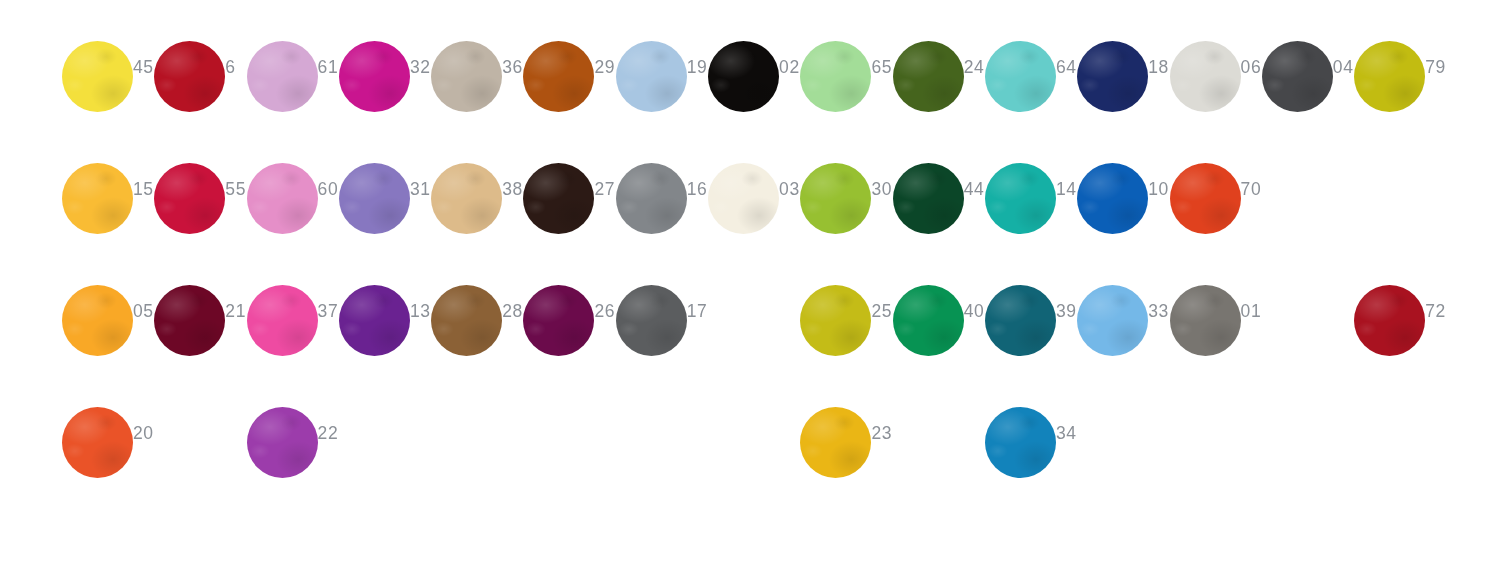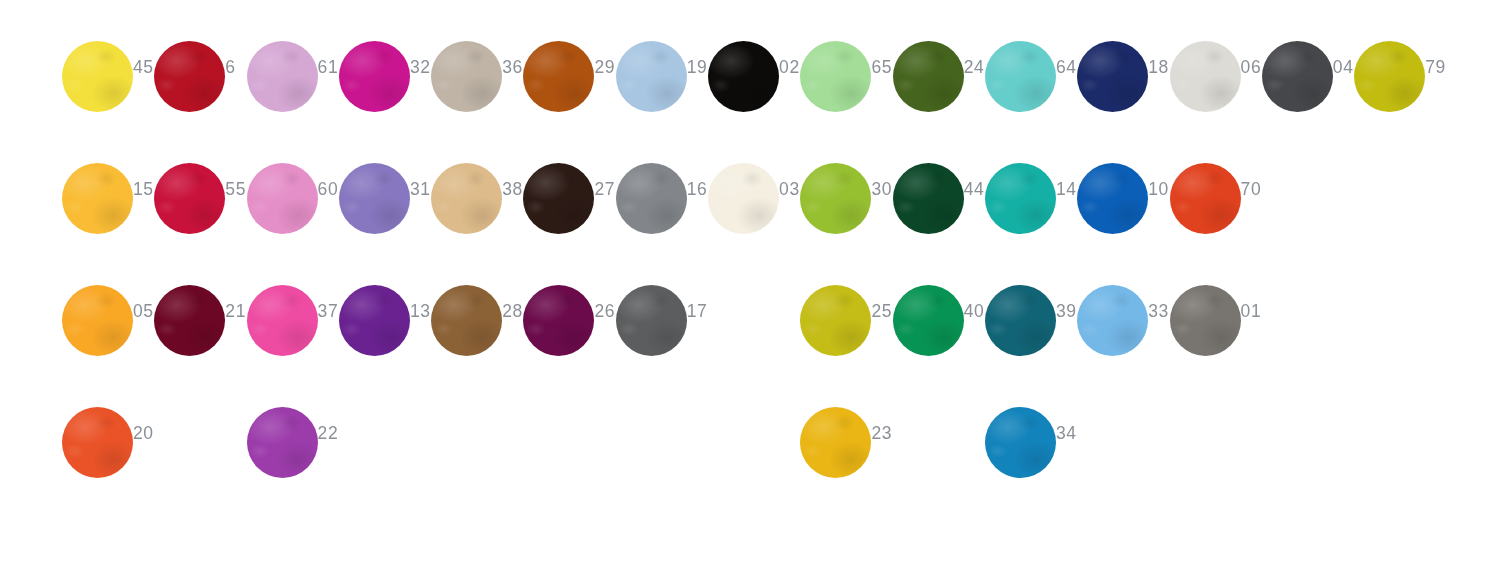--- a/index.html
+++ b/index.html
@@ -242,20 +242,24 @@
         <div class="swatch-label">33</div>
       </div>
       <div class="swatch-cell">
         <div class="swatch-dot" style="background-color: rgb(120, 117, 112);"></div>
         <div class="swatch-label">01</div>
       </div>
       <div class="swatch-cell is-empty">
         <div class="swatch-dot"></div>
         <div class="swatch-label"></div>
       </div>
+      <div class="swatch-cell">
+        <div class="swatch-dot" style="background-color: rgb(169, 18, 32);"></div>
+        <div class="swatch-label">72</div>
+      </div>
     </div>
     <div class="swatch-row">
       <div class="swatch-cell">
         <div class="swatch-dot" style="background-color: rgb(234, 83, 40);"></div>
         <div class="swatch-label">20</div>
       </div>
       <div class="swatch-cell is-empty">
         <div class="swatch-dot"></div>
         <div class="swatch-label"></div>
       </div>

